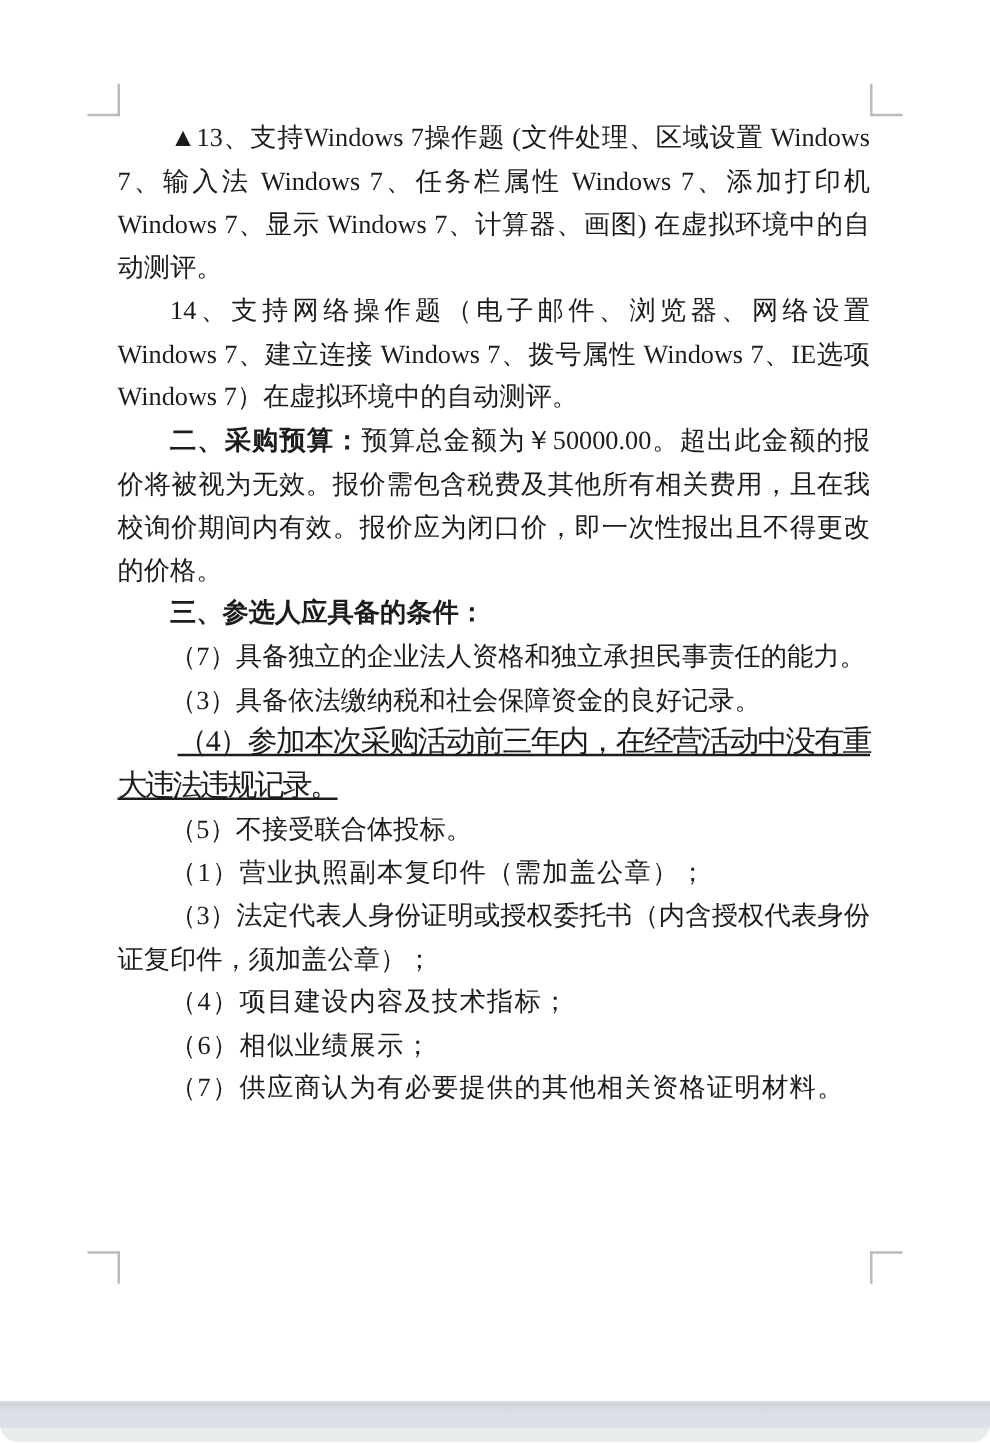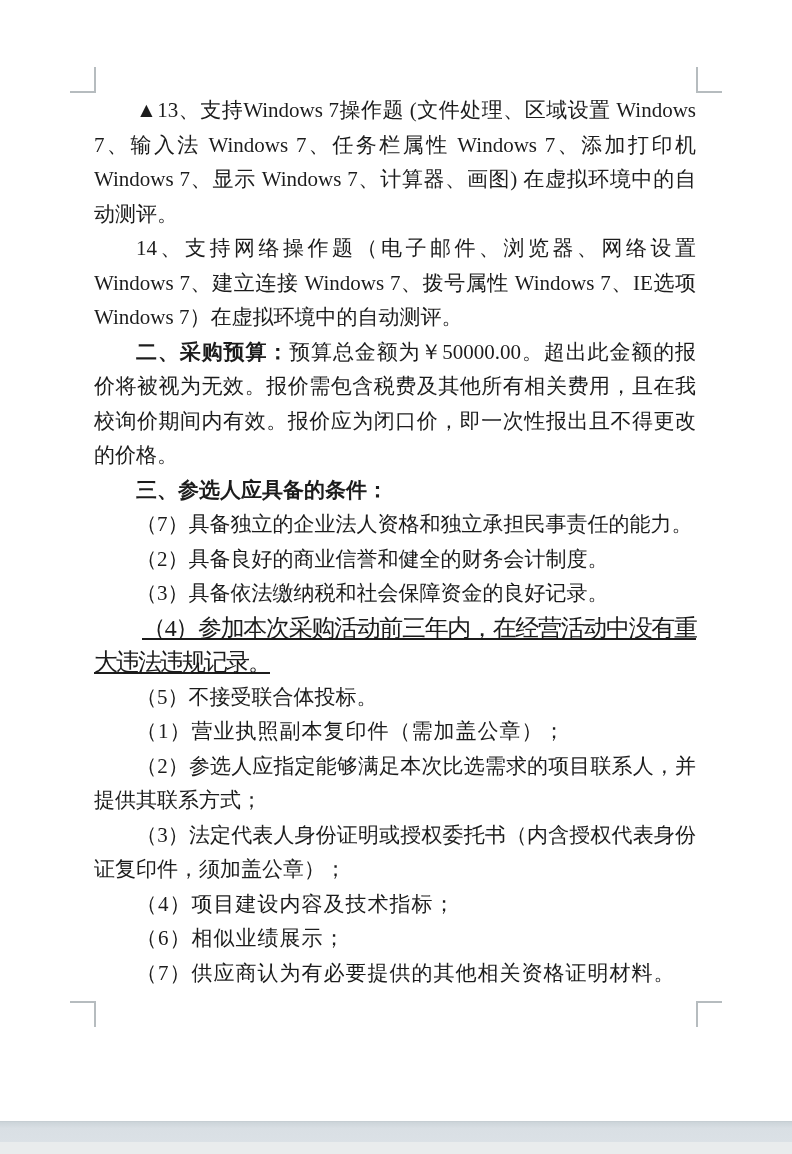--- a/index.html
+++ b/index.html
@@ -9,20 +9,21 @@
     height: 1154px;
     background: #ffffff;
     font-family: "Liberation Serif", "DejaVu Serif", serif;
   }
   .page {
     position: relative;
     width: 792px;
     height: 1154px;
     background: #ffffff;
     overflow: hidden;
+    border-radius: 15px;
   }
   
   .crop {
     position: absolute;
     width: 24px;
     height: 24px;
     border: 0 solid #b6bcbf;
   }
   .crop.tl { left: 70px;  top: 67px;   border-right-width: 2px; border-bottom-width: 2px; }
   .crop.tr { left: 696px; top: 67px;   border-left-width: 2px;  border-bottom-width: 2px; }
@@ -77,29 +78,27 @@
 
     <p>▲13、支持Windows 7操作题 (文件处理、区域设置 Windows 7、输入法 Windows 7、任务栏属性 Windows 7、添加打印机 Windows 7、显示 Windows 7、计算器、画图) 在虚拟环境中的自动测评。</p>
 
     <p>14、支持网络操作题（电子邮件、浏览器、网络设置 Windows 7、建立连接 Windows 7、拨号属性 Windows 7、IE选项 Windows 7）在虚拟环境中的自动测评。</p>
 
     <p><span class="heading">二、采购预算：</span><span>预算总金额</span><span class="underline">为￥50000.00</span><span>。超出此金额的报价将被视为无效。报价需包含税费及其他所有相关费用，且在我校询价期间内有效。报价应为闭口价，即一次性报出且不得更改的价格。</span></p>
 
     <p class="heading">三、参选人应具备的条件：</p>
 
     <p>（7）具备独立的企业法人资格和独立承担民事责任的能力。</p>
-    <p>（2）具备良好的商业信誉和健全的财务会计制度。</p>
     <p>（3）具备依法缴纳税和社会保障资金的良好记录。</p>
     <p class="tight">（4）参加本次采购活动前三年内，在经营活动中没有重大违法违规记录。</p>
     <p>（5）不接受联合体投标。</p>
 
 
 
     <p class="ls">（1）营业执照副本复印件（需加盖公章）；</p>
-    <p>（2）参选人应指定能够满足本次比选需求的项目联系人，并提供其联系方式；</p>
     <p>（3）法定代表人身份证明或授权委托书（内含授权代表身份证复印件，须加盖公章）；</p>
     <p class="ls">（4）项目建设内容及技术指标；</p>
     <p class="ls">（6）相似业绩展示；</p>
     <p class="ls">（7）供应商认为有必要提供的其他相关资格证明材料。</p>
 
   </div>
 
   <div class="desk-band"></div>
   <div class="desk-band-light"></div>
 

